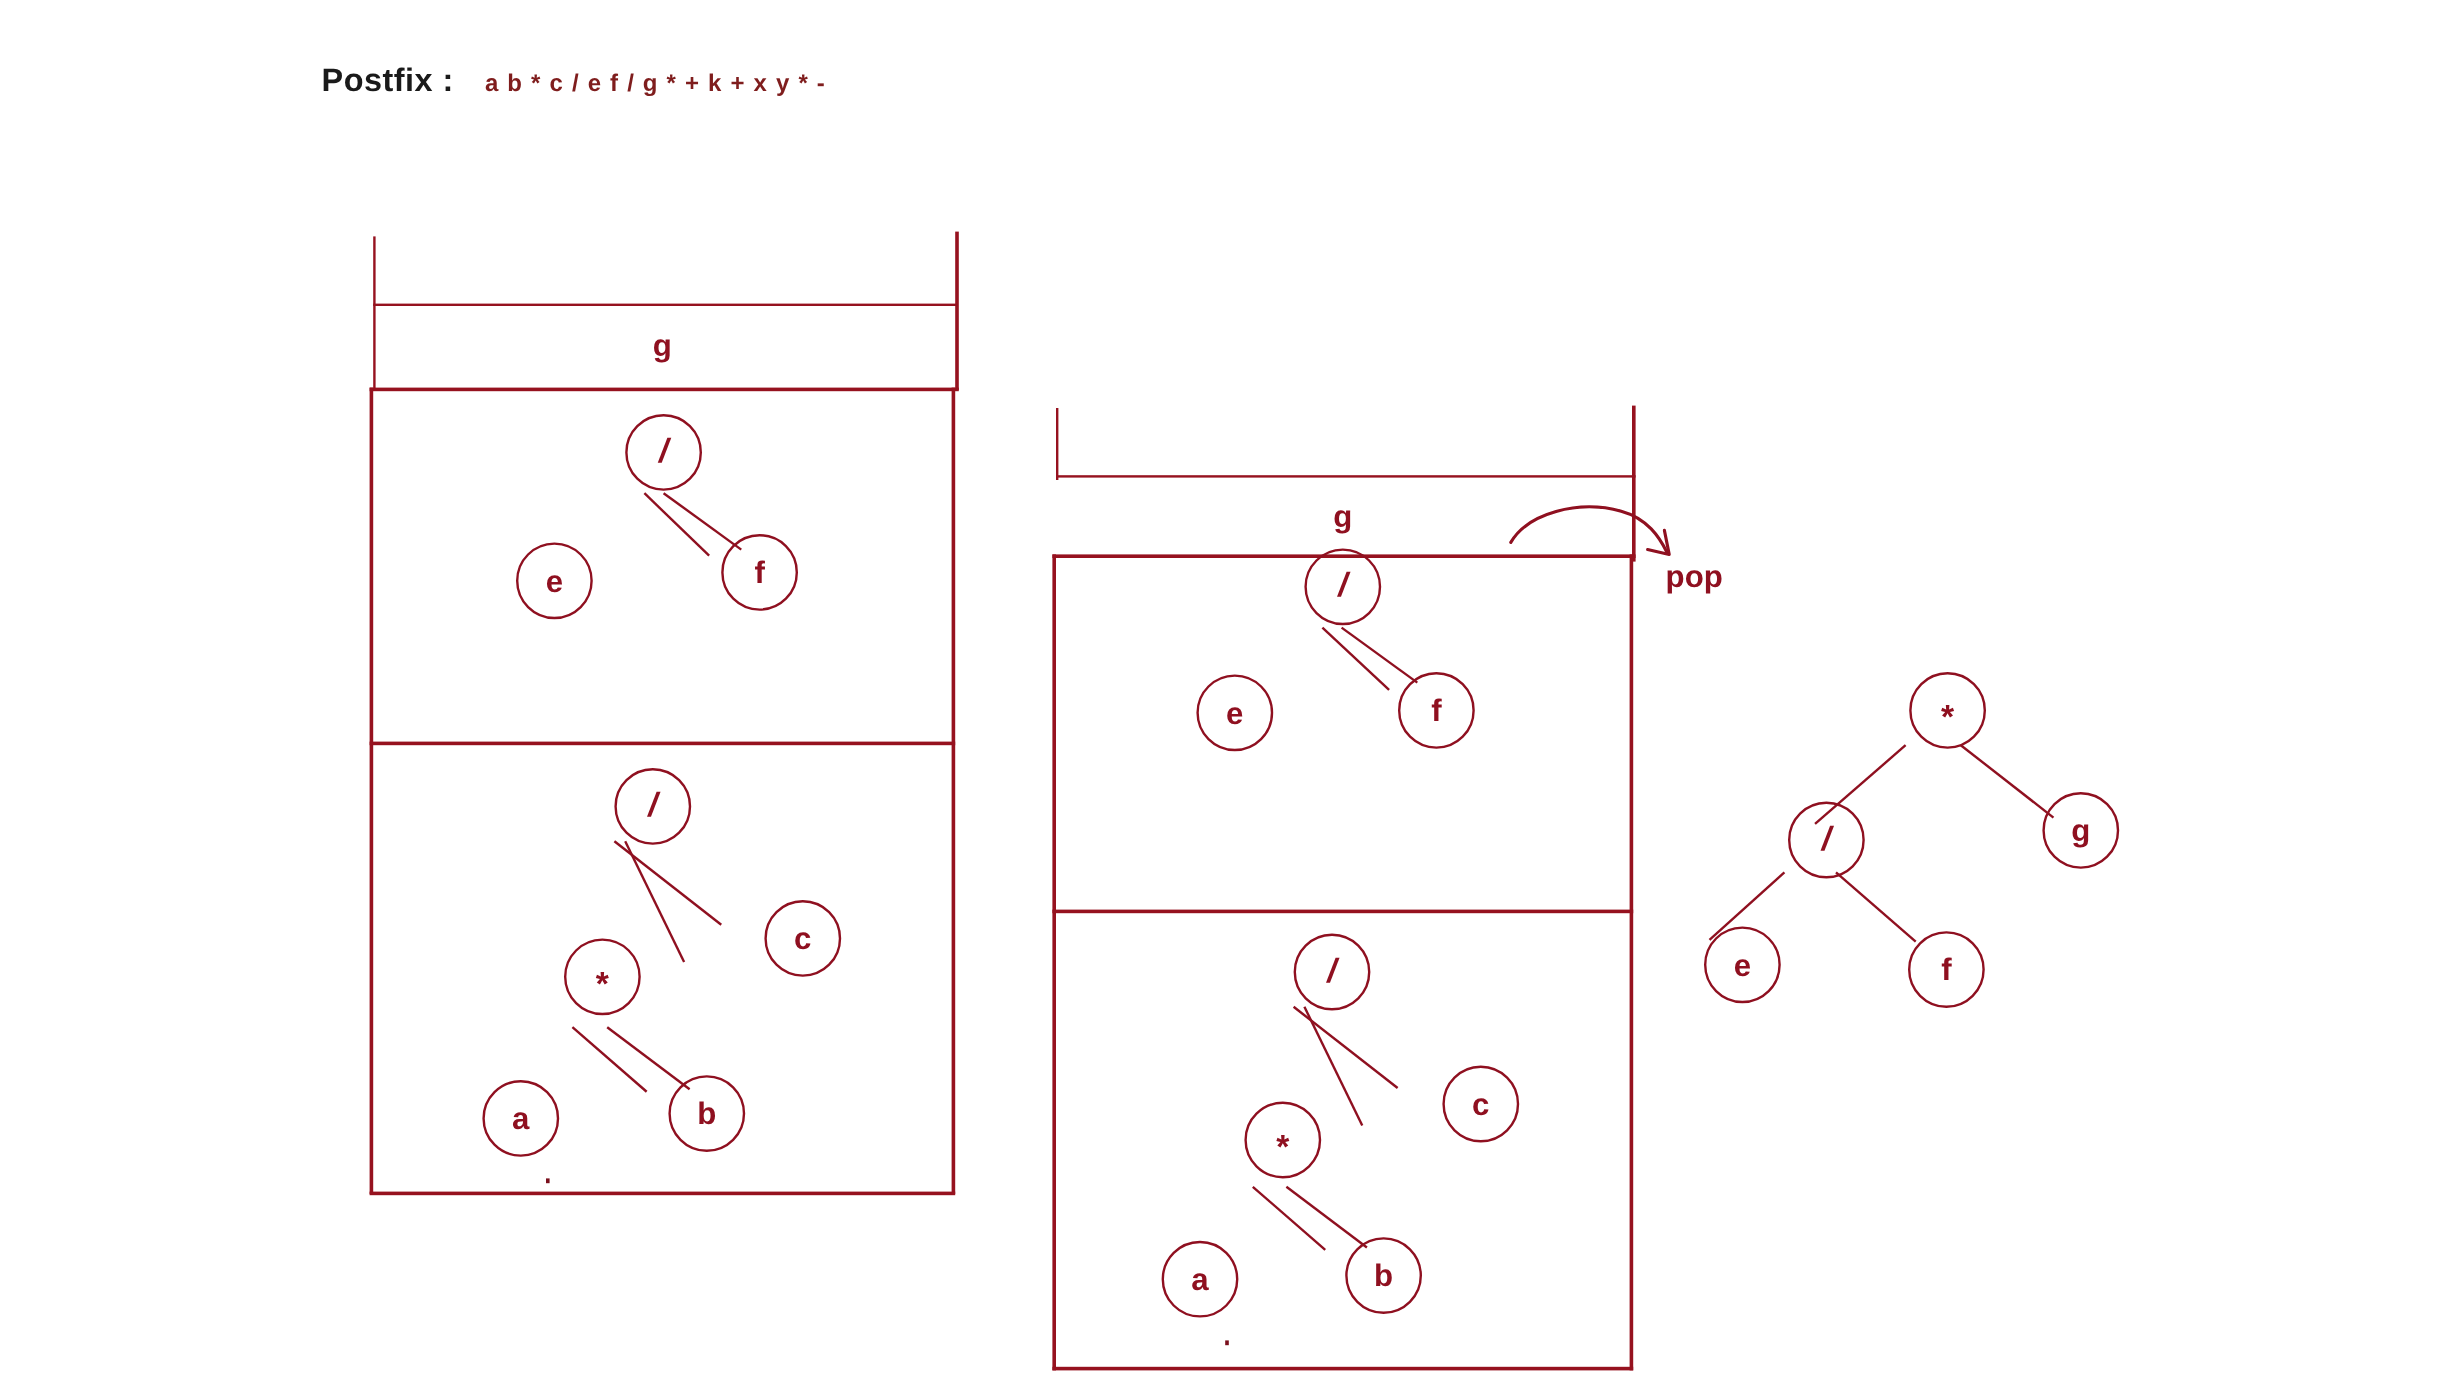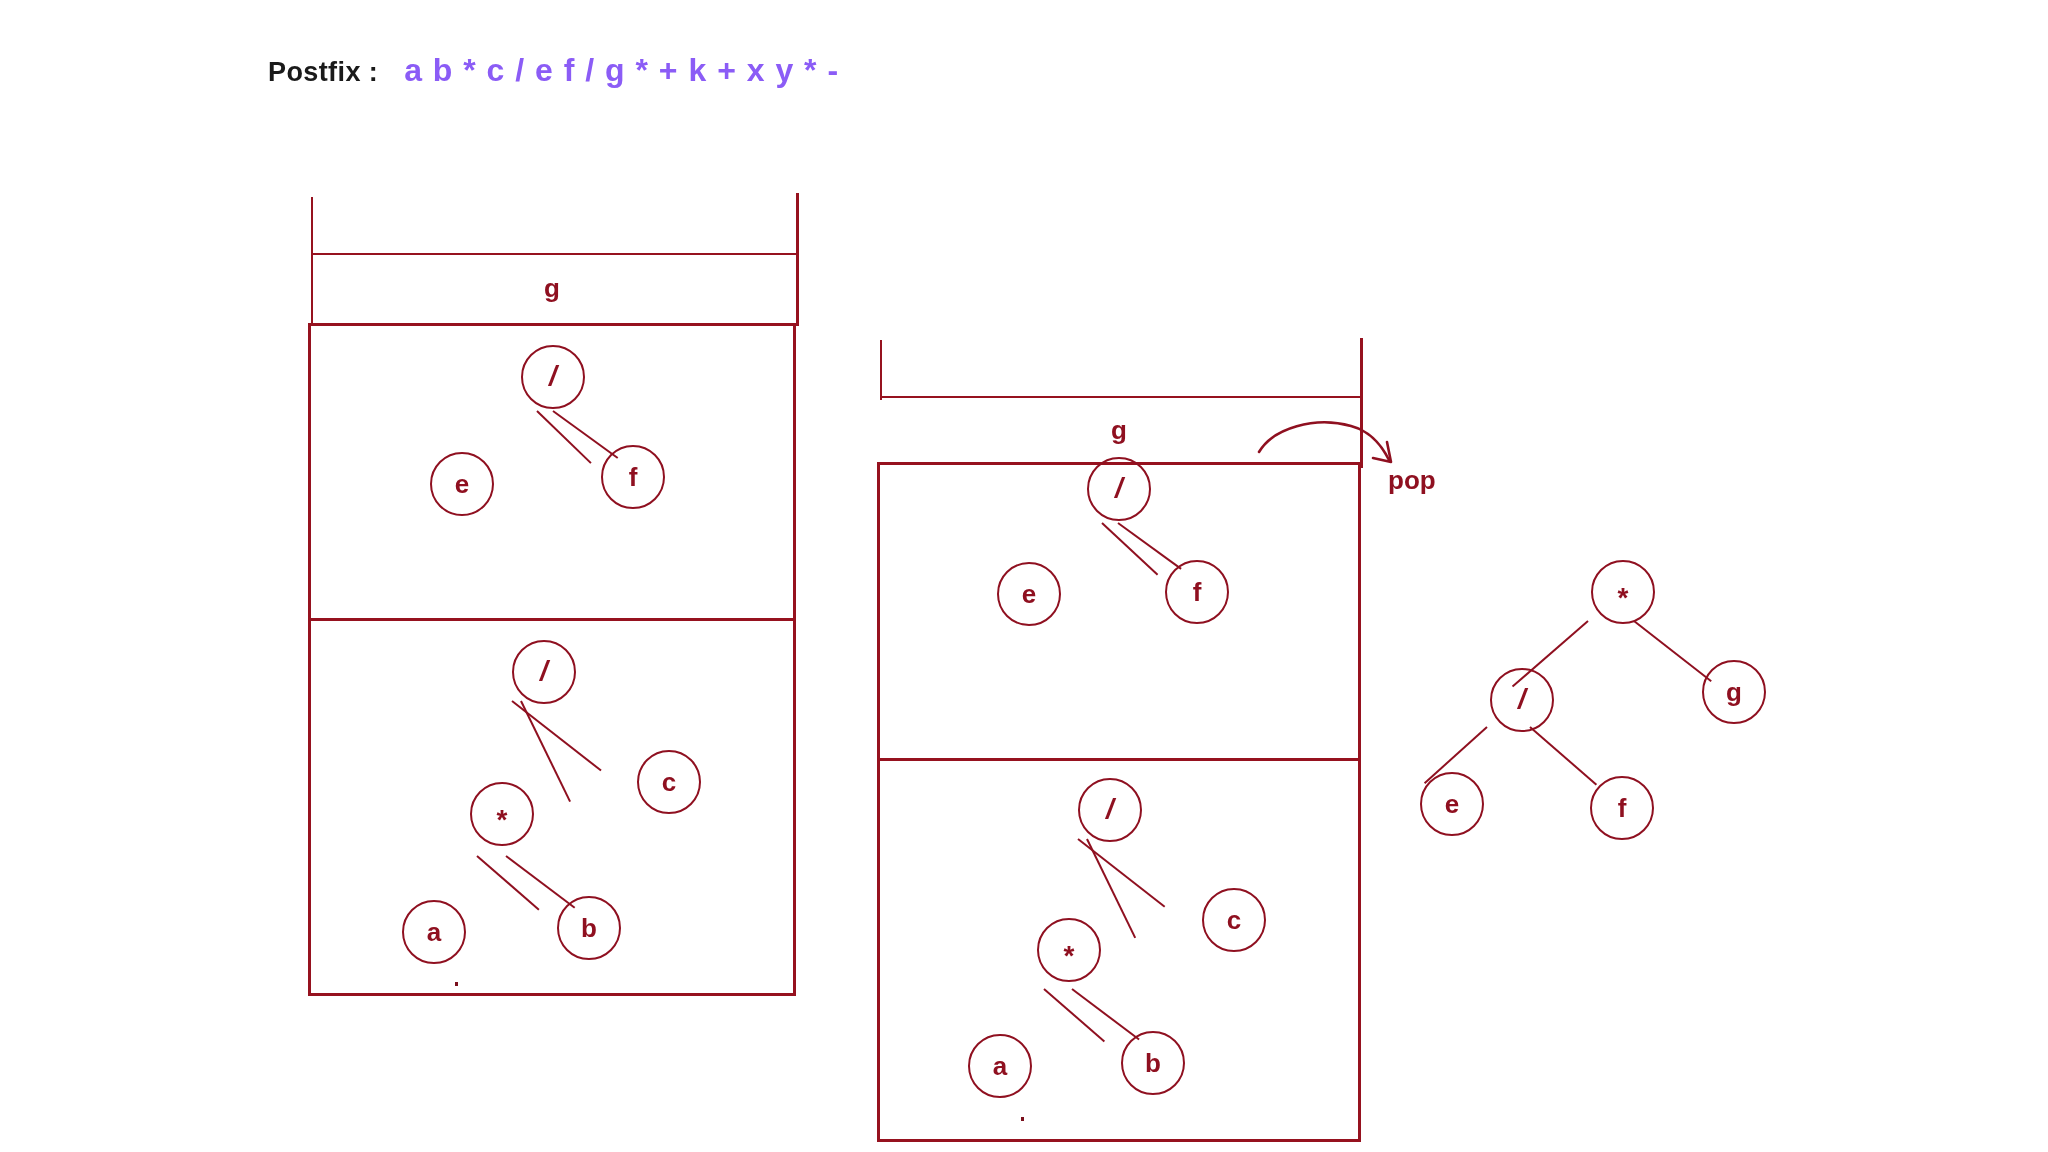--- a/index.html
+++ b/index.html
@@ -6,21 +6,21 @@
   body{
     width:2048px;height:1152px;background:#ffffff;
     font-family:"Liberation Sans", sans-serif;
     position:relative;overflow:hidden;
   }
   .canvas{position:absolute;left:0;top:0;width:2048px;height:1152px;}
 
   
   #title-row{position:absolute;left:268px;top:52px;display:flex;align-items:baseline;}
   #title-label{font-size:27px;font-weight:bold;color:#1a1a1a;letter-spacing:.4px;}
-  #title-expr{font-size:32px;font-weight:bold;color:#8b5cf6;letter-spacing:1px;margin-left:26px;white-space:pre;}
+  #title-expr{font-size:20px;font-weight:bold;color:#7f1d1d;letter-spacing:1px;margin-left:26px;white-space:pre;}
 
   
   .stack{position:absolute;}
   .stk-line{position:absolute;background:#96121f;}
   .v-line{width:3px;}
   .h-line{height:3px;}
   .h-line.thin{height:2px;}
   .cell-label{
     position:absolute;font-size:26px;font-weight:bold;color:#8f1020;
     text-align:center;

